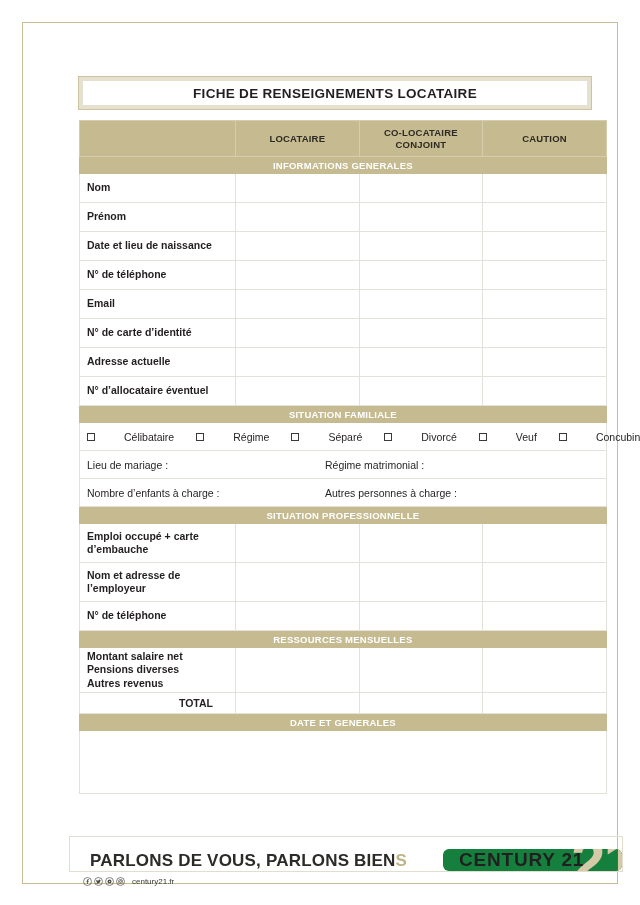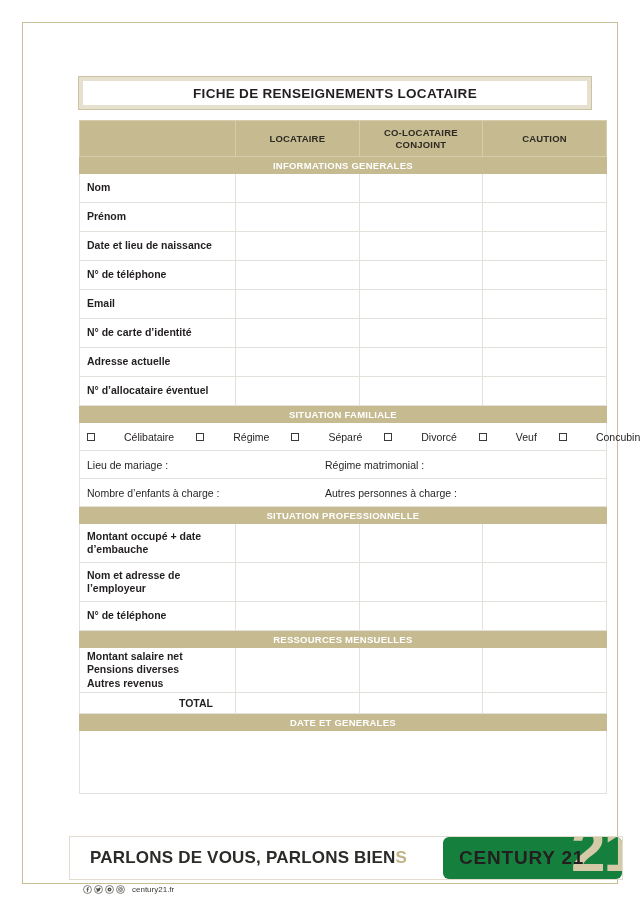--- a/index.html
+++ b/index.html
@@ -168,24 +168,25 @@
   .footer {
     position: absolute;
     left: 46px;
     top: 813px;
     width: 554px;
     height: 44px;
   }
   .footer-bar {
     position: relative;
     display: flex;
-    height: 44px;
+    height: 36px;
     border: 1px solid #e2ddce;
     box-sizing: border-box;
     overflow: hidden;
+    align-items: flex-end;
   }
   .tagline {
     flex: 0 0 373px;
     background: #ffffff;
     display: flex;
     align-items: center;
     padding-left: 20px;
     box-sizing: border-box;
   }
   .tagline-text {
@@ -374,21 +375,21 @@
             <span class="f2">Autres personnes à charge :</span>
           </div>
         </td>
       </tr>
 
       <tr class="band-row">
         <td colspan="4">SITUATION PROFESSIONNELLE</td>
       </tr>
 
       <tr class="data-row tall">
-        <td class="lbl top">Montant occupé + date d’embauche</td>
+        <td class="lbl top">Emploi occupé + carte d’embauche</td>
         <td class="fill"></td>
         <td class="fill"></td>
         <td class="fill"></td>
       </tr>
       <tr class="data-row tall">
         <td class="lbl top">Nom et adresse de l’employeur</td>
         <td class="fill"></td>
         <td class="fill"></td>
         <td class="fill"></td>
       </tr>

